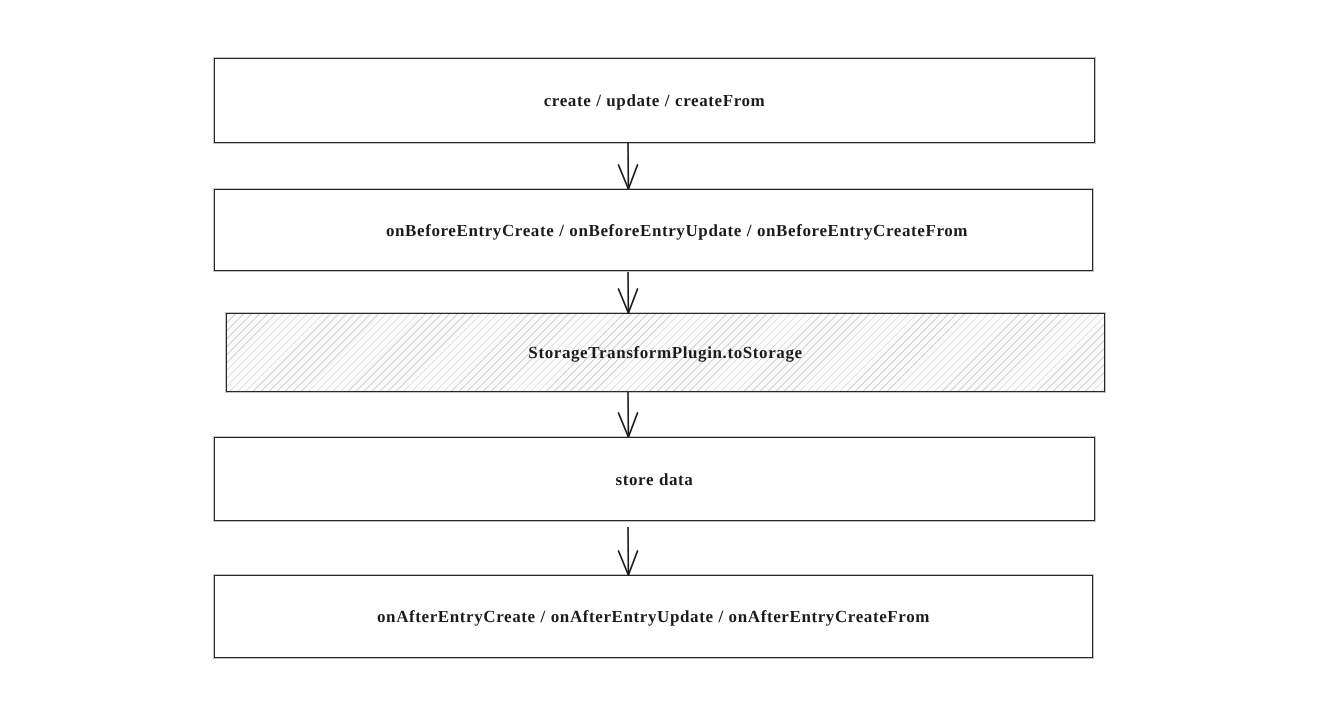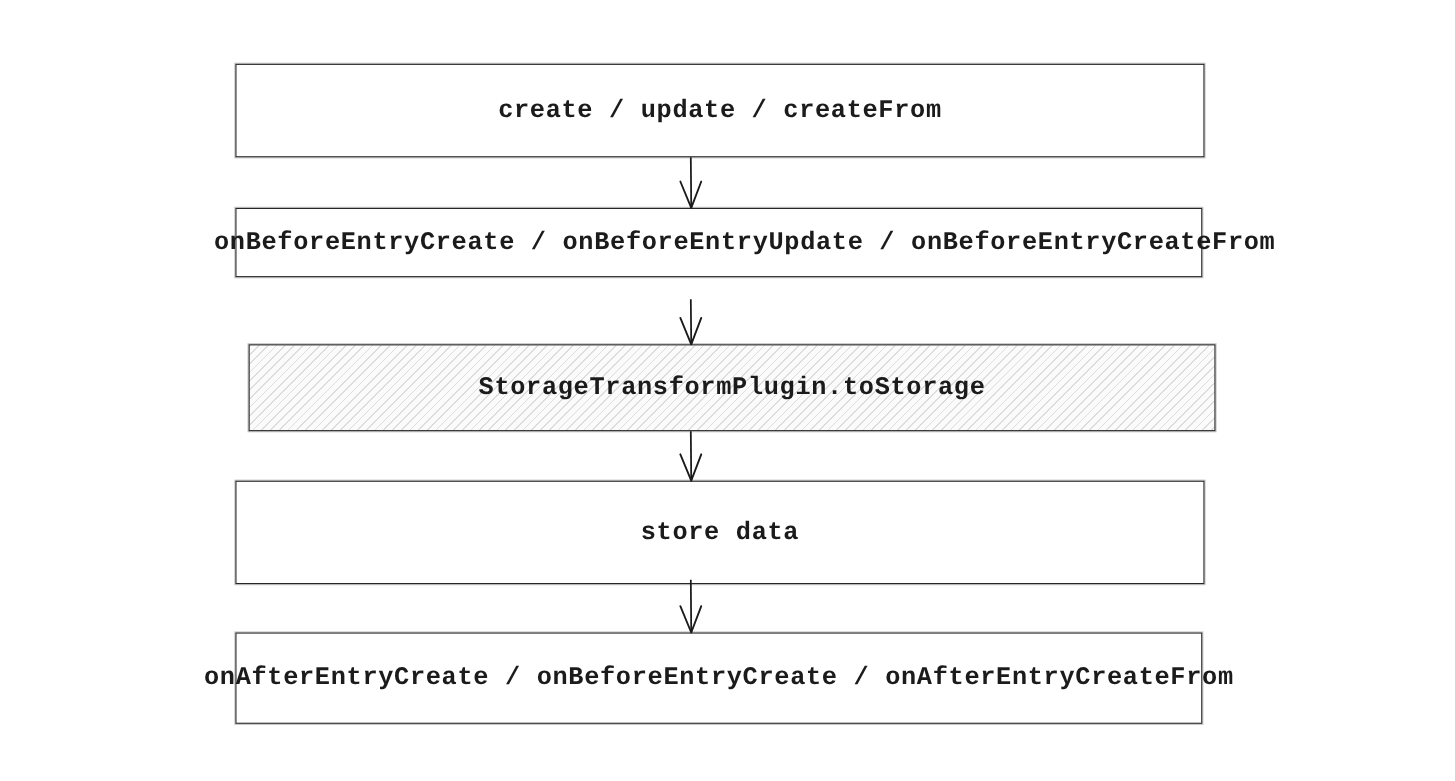--- a/index.html
+++ b/index.html
@@ -27,22 +27,22 @@
     position: absolute;
     box-sizing: border-box;
     display: flex;
     align-items: center;
     justify-content: center;
     border: 1.6px solid #262626;
     background: #ffffff;
   }
 
   .node .node-label {
-    font-family: Liberation Mono, monospace;
-    font-size: 23px;
+    font-family: Liberation Serif, serif;
+    font-size: 17px;
     font-weight: 700;
     letter-spacing: 0.6px;
     color: #1b1b1b;
     white-space: pre;
     line-height: 1;
     text-rendering: geometricPrecision;
   }
 
   
   .node::after {
@@ -75,34 +75,34 @@
 </style>
 </head>
 <body>
 
 <div id="diagram-canvas">
 
   <div class="node" id="box-1" style="left: 214px; top: 58px; width: 881px; height: 85px;">
     <span class="node-label">create / update / createFrom</span>
   </div>
 
-  <div class="node" id="box-2" style="left: 214px; top: 189px; width: 879px; height: 63px; padding-left: 47px;">
+  <div class="node" id="box-2" style="left: 214px; top: 189px; width: 879px; height: 82px; padding-left: 47px;">
     <span class="node-label">onBeforeEntryCreate / onBeforeEntryUpdate / onBeforeEntryCreateFrom</span>
   </div>
 
   <div class="node hatched" id="box-3" style="left: 226px; top: 313px; width: 879px; height: 79px;">
     <span class="node-label">StorageTransformPlugin.toStorage</span>
   </div>
 
-  <div class="node" id="box-4" style="left: 214px; top: 437px; width: 881px; height: 94px;">
+  <div class="node" id="box-4" style="left: 214px; top: 437px; width: 881px; height: 84px;">
     <span class="node-label">store data</span>
   </div>
 
   <div class="node" id="box-5" style="left: 214px; top: 575px; width: 879px; height: 83px;">
-    <span class="node-label">onAfterEntryCreate / onBeforeEntryCreate / onAfterEntryCreateFrom</span>
+    <span class="node-label">onAfterEntryCreate / onAfterEntryUpdate / onAfterEntryCreateFrom</span>
   </div>
 
   <div class="edge" id="edge-1" style="left: 608px; top: 143px; width: 40px; height: 46px;">
       <svg width="40" height="46" viewBox="0 0 40 46">
         <path d="M 20 0 L 20.4 46" stroke="#1b1b1b" stroke-width="1.6" fill="none"></path>
         <path d="M 10.5 22 L 20.4 46 L 29.5 22" stroke="#1b1b1b" stroke-width="1.7" stroke-linecap="round" stroke-linejoin="round" fill="none"></path>
       </svg>
     </div>
   <div class="edge" id="edge-2" style="left: 608px; top: 272px; width: 40px; height: 41px;">
       <svg width="40" height="41" viewBox="0 0 40 41">

